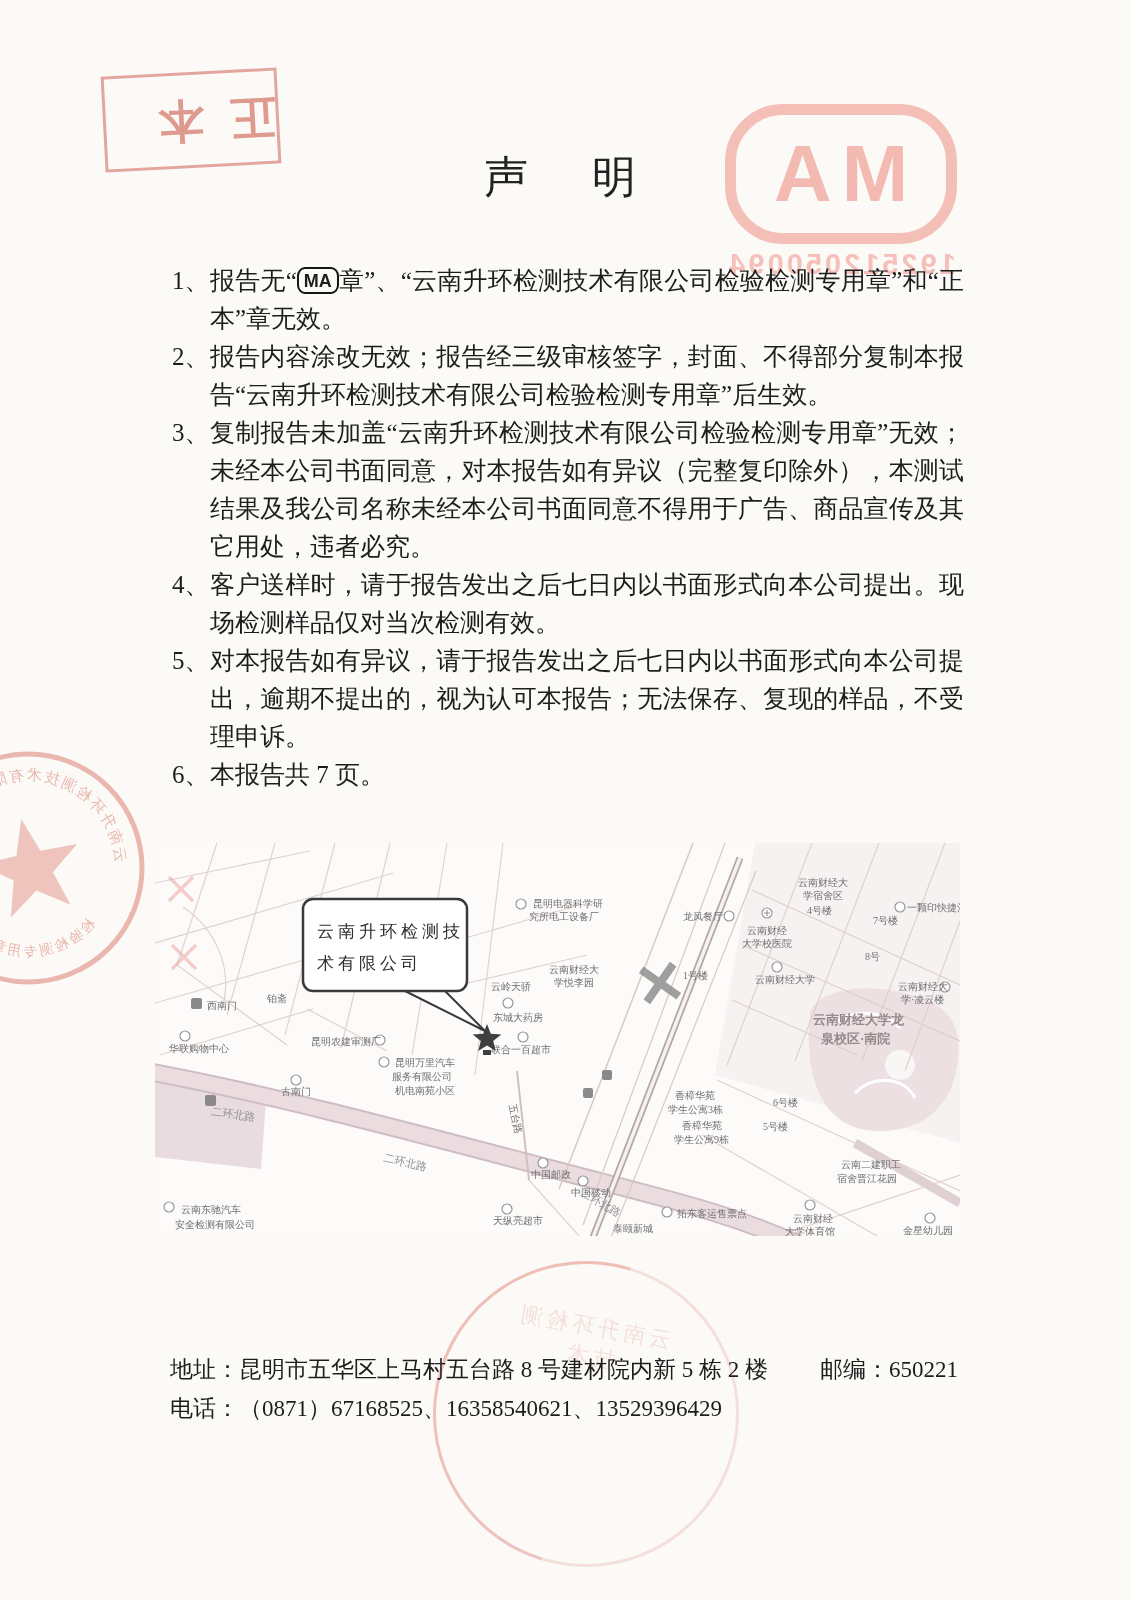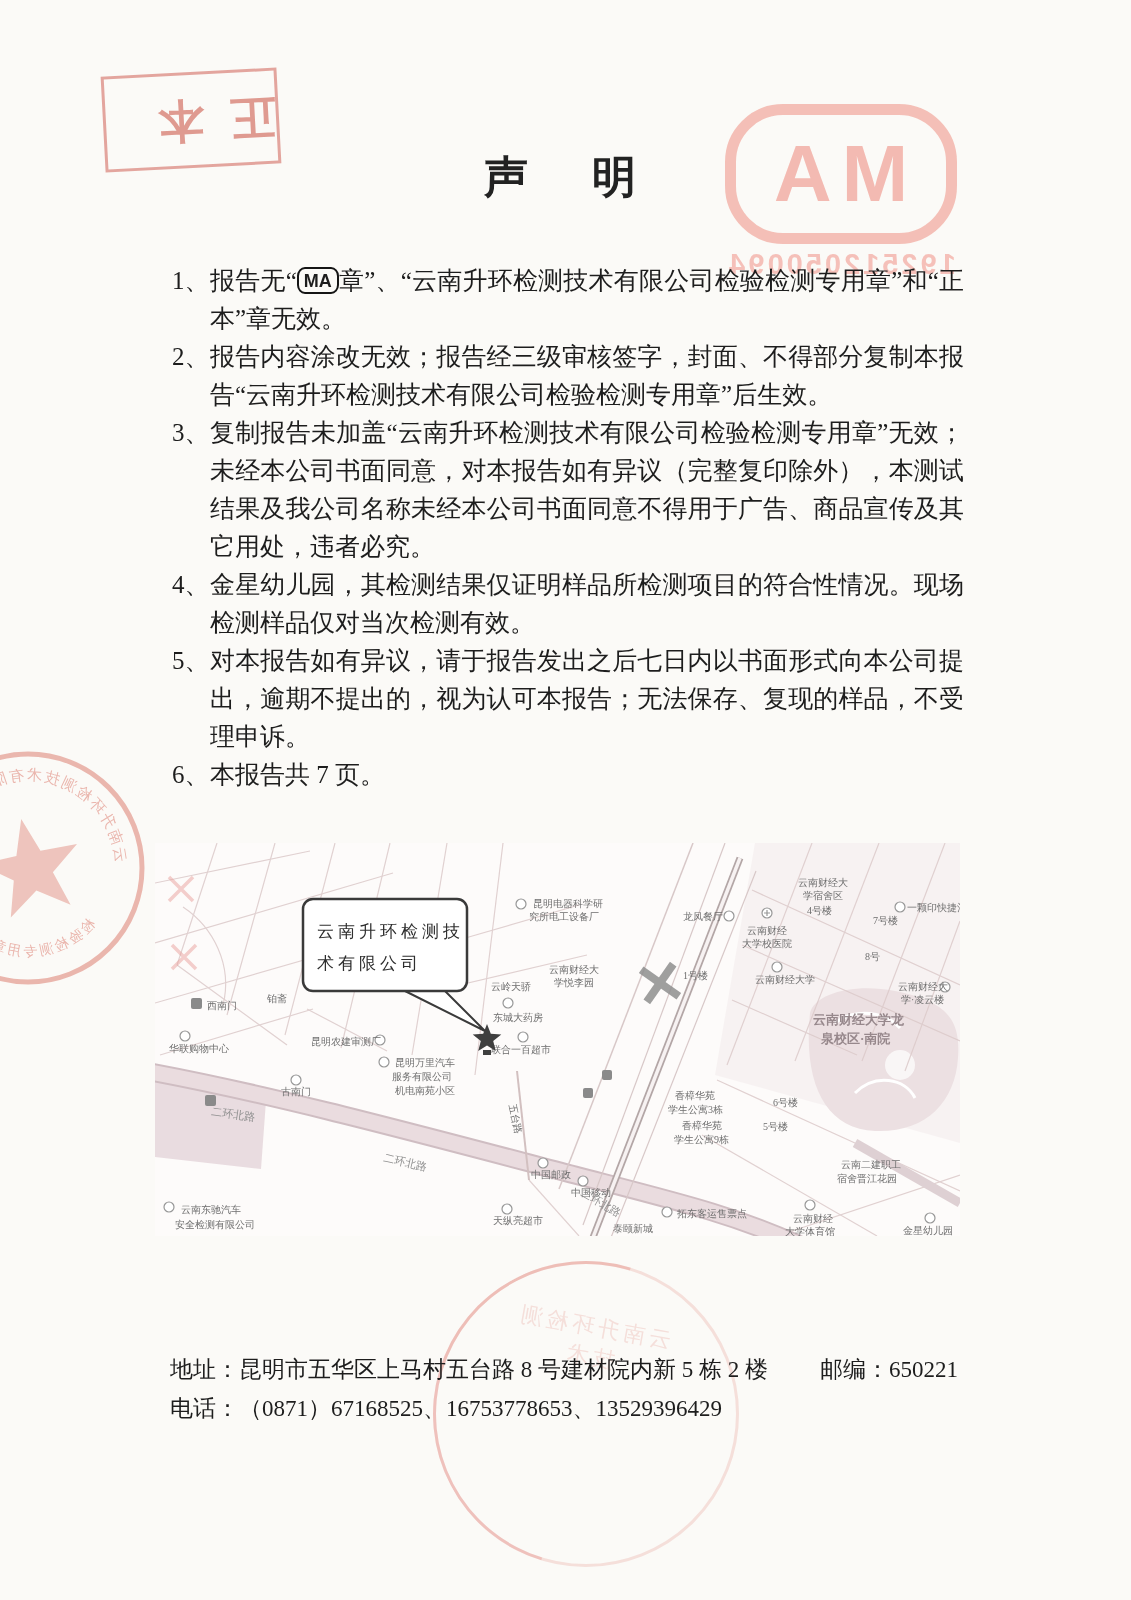--- a/index.html
+++ b/index.html
@@ -36,21 +36,21 @@
     font-size:80px;color:rgba(240,150,138,.7);letter-spacing:10px;padding-left:10px;
   }
   .stamp-cma .stamp-num{
     text-align:center;margin-top:4px;
     font-family:"Liberation Sans",sans-serif;font-weight:bold;
     font-size:29px;color:rgba(243,166,156,.75);letter-spacing:3px;
   }
   
   .doc-title{
     position:absolute;left:170px;top:148px;width:790px;
-    text-align:center;font-size:44px;letter-spacing:10px;font-weight:700;
+    text-align:center;font-size:44px;letter-spacing:10px;font-weight:400;
     color:#222;
   }
   
   .statement{
     position:absolute;left:172px;top:262px;width:792px;
     font-size:25px;line-height:38px;color:#1d1d1d;
   }
   .st-item{display:flex;}
   .st-item .num{flex:0 0 38px;}
   .st-item .itext{flex:1;text-align:justify;}
@@ -111,21 +111,21 @@
   <div class="st-item">
     <span class="num">2、</span>
     <div class="itext">报告内容涂改无效；报告经三级审核签字，封面、不得部分复制本报告“云南升环检测技术有限公司检验检测专用章”后生效。</div>
   </div>
   <div class="st-item">
     <span class="num">3、</span>
     <div class="itext">复制报告未加盖“云南升环检测技术有限公司检验检测专用章”无效；未经本公司书面同意，对本报告如有异议（完整复印除外），本测试结果及我公司名称未经本公司书面同意不得用于广告、商品宣传及其它用处，违者必究。</div>
   </div>
   <div class="st-item">
     <span class="num">4、</span>
-    <div class="itext">金星幼儿园，其检测结果仅证明样品所检测项目的符合性情况。现场检测样品仅对当次检测有效。</div>
+    <div class="itext">客户送样时，请于报告发出之后七日内以书面形式向本公司提出。现场检测样品仅对当次检测有效。</div>
   </div>
   <div class="st-item">
     <span class="num">5、</span>
     <div class="itext">对本报告如有异议，请于报告发出之后七日内以书面形式向本公司提出，逾期不提出的，视为认可本报告；无法保存、复现的样品，不受理申诉。</div>
   </div>
   <div class="st-item">
     <span class="num">6、</span>
     <div class="itext">本报告共 7 页。</div>
   </div>
 </div>
@@ -314,14 +314,14 @@
 <div class="seal-bottom">
   <div class="arc"></div>
   <div class="ghost">云南升环检测技术</div>
 </div>
 
 <div class="footer">
   <div class="row1">
     <span>地址：昆明市五华区上马村五台路 8 号建材院内新 5 栋 2 楼</span>
     <span>邮编：650221</span>
   </div>
-  <div>电话：（0871）67168525、16753778653、13529396429</div>
+  <div>电话：（0871）67168525、16358540621、13529396429</div>
 </div>
 
 </body></html>

